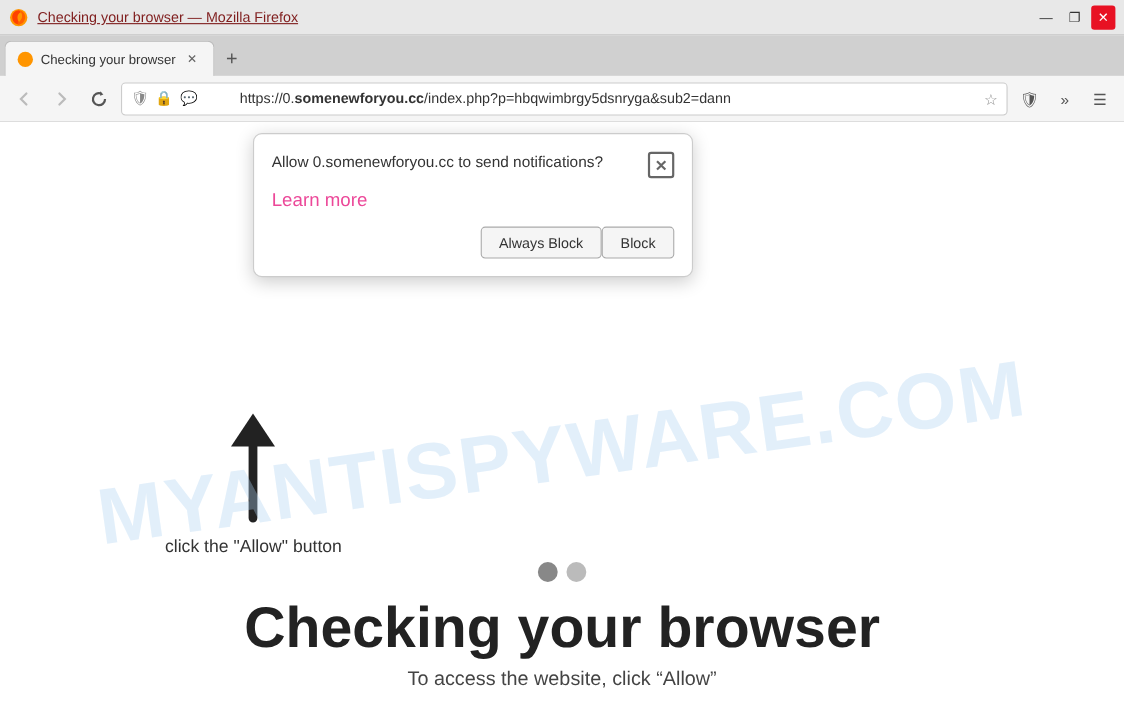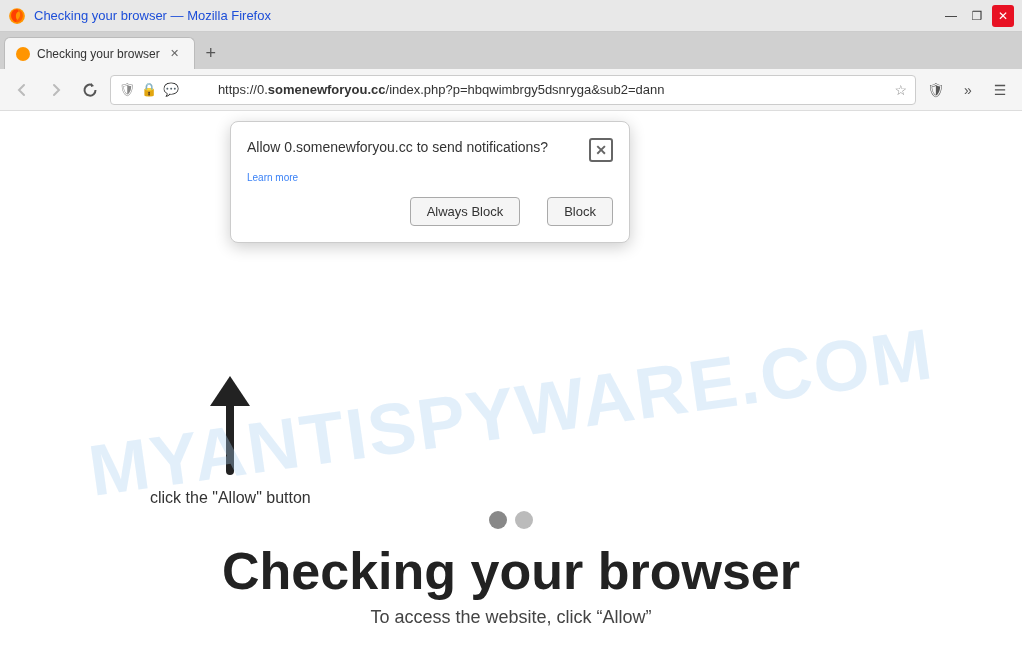--- a/index.html
+++ b/index.html
@@ -19,21 +19,22 @@
       display: flex;
       align-items: center;
       gap: 8px;
     }
     .firefox-logo {
       width: 18px;
       height: 18px;
     }
     .titlebar-title {
       font-size: 13px;
-      color: #1d4ed8;
+      color: #7f1d1d;
+      text-decoration: underline;
     }
     .titlebar-controls {
       display: flex;
       gap: 4px;
     }
     .titlebar-btn {
       width: 22px;
       height: 22px;
       display: flex;
       align-items: center;
@@ -217,29 +218,29 @@
       justify-content: center;
       border: 2px solid #666;
       border-radius: 3px;
       cursor: pointer;
       color: #666;
       font-size: 14px;
       font-weight: bold;
       flex-shrink: 0;
     }
     .notif-learn-more {
-      color: #3b82f6;
-      font-size: 10px;
+      color: #ec4899;
+      font-size: 17px;
       text-decoration: none;
       display: block;
       margin-bottom: 14px;
     }
     .notif-buttons {
       display: flex;
-      gap: 27px;
+      gap: 0;
       justify-content: flex-end;
     }
     .notif-btn {
       padding: 6px 16px;
       border: 1px solid #aaa;
       border-radius: 4px;
       background: #f5f5f5;
       font-size: 13px;
       cursor: pointer;
       color: #333;

